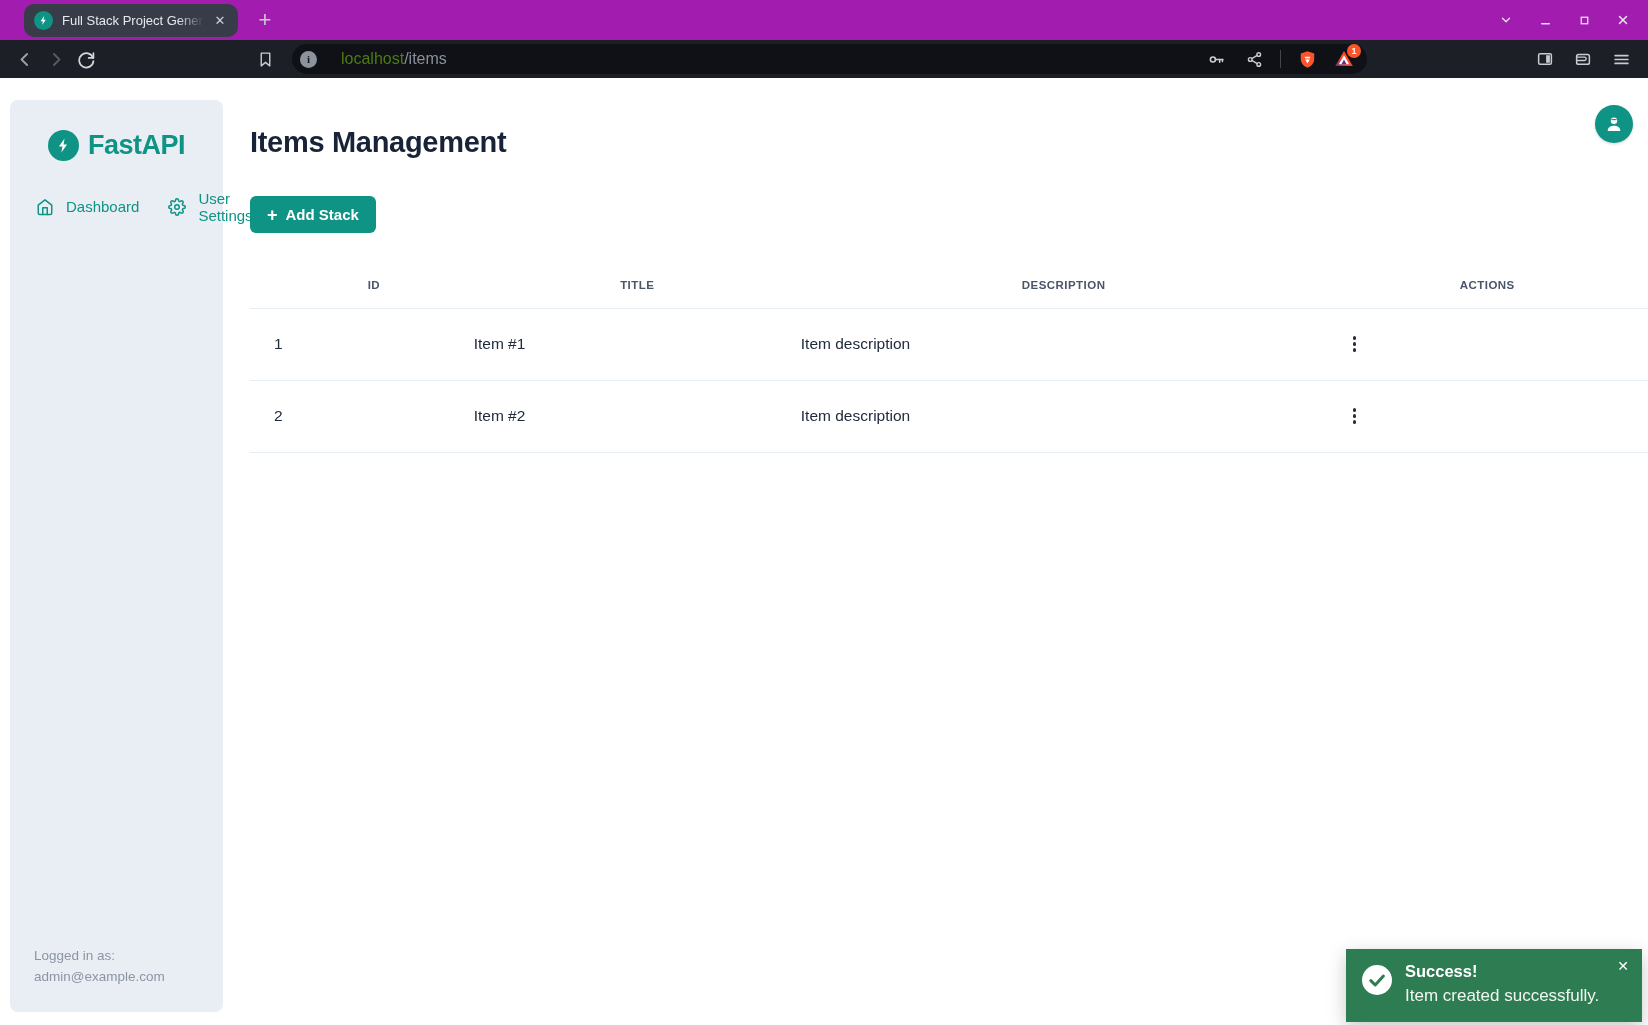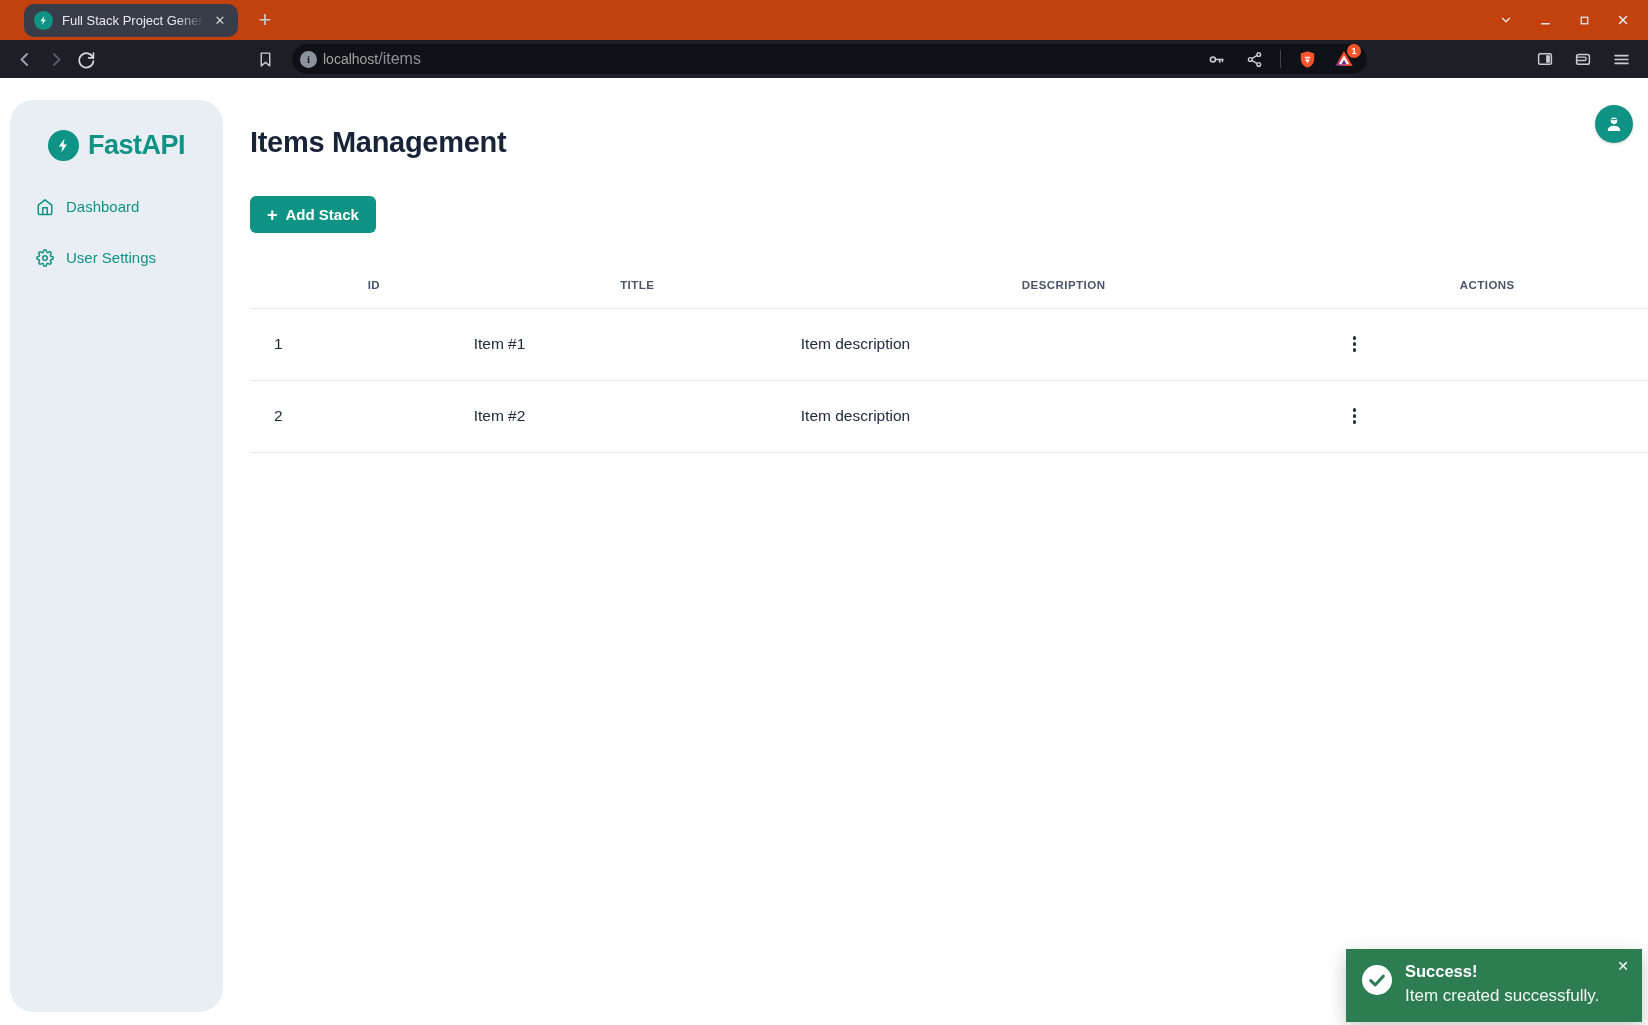--- a/index.html
+++ b/index.html
@@ -1,20 +1,20 @@
 <!DOCTYPE html>
 <html><head>
 <meta charset="utf-8">
 <style>
   * { margin:0; padding:0; box-sizing:border-box; }
   html,body { background:#0b0c10; font-family:"Liberation Sans","DejaVu Sans",sans-serif; }
   .window { position:relative; width:1648px; height:1025px; overflow:hidden; background:#0b0c10; }
 
   
-  .tabstrip { position:relative; height:40px; background:#c2410c; display:flex; align-items:flex-end; }
+  .tabstrip { position:relative; height:40px; background:#a21caf; display:flex; align-items:flex-end; }
   .tab { position:relative; margin:4px 0 3px 24px; width:214px; height:33px; background:#373c48;
          border-radius:10px; display:flex; align-items:center; padding:0 8px 0 10px; cursor:pointer; }
   .favicon { width:19px; height:19px; border-radius:50%; background:#0e9384; flex:0 0 19px;
              display:flex; align-items:center; justify-content:center; }
   .tab-title { margin-left:9px; color:#e6e8ec; font-size:13px; white-space:nowrap; overflow:hidden; flex:1;
                -webkit-mask-image:linear-gradient(to right,#000 78%,transparent 96%);
                mask-image:linear-gradient(to right,#000 78%,transparent 96%); }
   .tab-close { background:none; border:none; color:#cdd1d7; font-size:13px; width:20px; height:20px; line-height:20px;
                text-align:center; border-radius:50%; cursor:pointer; flex:0 0 20px; }
   .newtab { background:none; border:none; color:#c9cdd3; font-size:22px; font-weight:400; width:30px; height:30px;
@@ -25,38 +25,38 @@
 
   
   .toolbar { height:38px; background:#1c1f26; display:flex; align-items:center; padding:0 10px; }
   .nav-btn { background:none; border:none; width:30px; height:30px; display:flex; align-items:center; justify-content:center;
              cursor:pointer; border-radius:50%; }
   .bookmark-btn { margin-left:150px; }
   .urlbar { margin-left:12px; width:1075px; height:30px; background:#0f1116; border-radius:15px;
             display:flex; align-items:center; padding:0 12px 0 8px; cursor:text; }
   .info-badge { width:17px; height:17px; border-radius:50%; background:#8d939c; color:#16181d; font-size:11px;
                 font-weight:700; display:flex; align-items:center; justify-content:center; font-family:"Liberation Serif",serif; }
-  .url-host { margin-left:6px; color:#a3a3a3; font-size:14px; }
+  .url-host { margin-left:24px; color:#4d7c0f; font-size:16px; }
   .url-path { color:#8a9099; font-size:16px; }
   .url-right { margin-left:auto; display:flex; align-items:center; gap:14px; }
   .divider { width:1px; height:18px; background:#41454d; }
   .rewards-wrap { position:relative; width:22px; height:22px; }
   .badge { position:absolute; top:-4px; right:-6px; min-width:14px; height:14px; border-radius:7px; background:#fb542b;
            color:#fff; font-size:9px; font-weight:700; display:flex; align-items:center; justify-content:center; padding:0 3px; }
   .toolbar-right { margin-left:auto; display:flex; align-items:center; gap:8px; padding-right:2px; }
 
   
   .content { position:relative; height:947px; background:#ffffff; }
 
   .sidebar { position:absolute; left:10px; top:22px; width:213px; height:912px; background:#e9eef4;
-             border-radius:24px; display:flex; flex-direction:column; }
+             border-radius:8px; display:flex; flex-direction:column; }
   .logo { display:flex; align-items:center; justify-content:center; gap:9px; margin-top:30px; }
   .logo-mark { width:31px; height:31px; border-radius:50%; background:#0e9384; display:flex; align-items:center; justify-content:center; }
   .logo-text { color:#0e9384; font-size:27px; font-weight:700; letter-spacing:-0.5px; }
-  .nav { margin-top:26px; display:flex; flex-direction:column; gap:12px; padding:0 14px; }
+  .nav { margin-top:26px; display:flex; flex-direction:row; gap:5px; padding:0 14px; }
   .nav-item { display:flex; align-items:center; gap:12px; height:39px; padding:0 12px; border-radius:9px;
               color:#0e9384; font-size:15px; cursor:pointer; }
   .nav-item.active { background:#d9e1ed; }
   .nav-item svg { flex:0 0 18px; }
   .side-footer { margin-top:auto; padding:0 12px 24px 24px; color:#8c95a4; font-size:13.5px; line-height:1.55; }
 
   .main { margin-left:250px; }
   .page-title { padding-top:48px; color:#182338; font-size:29px; font-weight:700; letter-spacing:-0.3px; }
   .add-btn { margin-top:37px; height:37px; padding:0 17px; background:#0e9384; color:#fff; border:none; border-radius:6px;
              font-size:15px; font-weight:700; display:inline-flex; align-items:center; gap:8px; cursor:pointer;
@@ -247,20 +247,24 @@
         </div>
         <div class="nav-item">
           <svg width="18" height="18" viewBox="0 0 24 24" fill="none" stroke="#0e9384" stroke-width="2" stroke-linecap="round" stroke-linejoin="round">
               <circle cx="12" cy="12" r="3"></circle>
               <path d="M19.4 15a1.65 1.65 0 0 0 .33 1.82l.06.06a2 2 0 0 1 0 2.83 2 2 0 0 1-2.83 0l-.06-.06a1.65 1.65 0 0 0-1.82-.33 1.65 1.65 0 0 0-1 1.51V21a2 2 0 0 1-2 2 2 2 0 0 1-2-2v-.09A1.65 1.65 0 0 0 9 19.4a1.65 1.65 0 0 0-1.82.33l-.06.06a2 2 0 0 1-2.83 0 2 2 0 0 1 0-2.83l.06-.06a1.65 1.65 0 0 0 .33-1.82 1.65 1.65 0 0 0-1.51-1H3a2 2 0 0 1-2-2 2 2 0 0 1 2-2h.09A1.65 1.65 0 0 0 4.6 9a1.65 1.65 0 0 0-.33-1.82l-.06-.06a2 2 0 0 1 0-2.83 2 2 0 0 1 2.83 0l.06.06a1.65 1.65 0 0 0 1.82.33H9a1.65 1.65 0 0 0 1-1.51V3a2 2 0 0 1 2-2 2 2 0 0 1 2 2v.09a1.65 1.65 0 0 0 1 1.51 1.65 1.65 0 0 0 1.82-.33l.06-.06a2 2 0 0 1 2.83 0 2 2 0 0 1 0 2.83l-.06.06a1.65 1.65 0 0 0-.33 1.82V9a1.65 1.65 0 0 0 1.51 1H21a2 2 0 0 1 2 2 2 2 0 0 1-2 2h-.09a1.65 1.65 0 0 0-1.51 1z"></path>
             </svg>
           <span>User Settings</span>
         </div>
       </nav>
 
+      <div class="side-footer">
+        <div>Logged in as:</div>
+        <div>admin@example.com</div>
+      </div>
     </aside>
 
     <main class="main">
       <h1 class="page-title">Items Management</h1>
 
       <button class="add-btn">
         <span class="add-plus">+</span>
         <span>Add Stack</span>
       </button>
 

